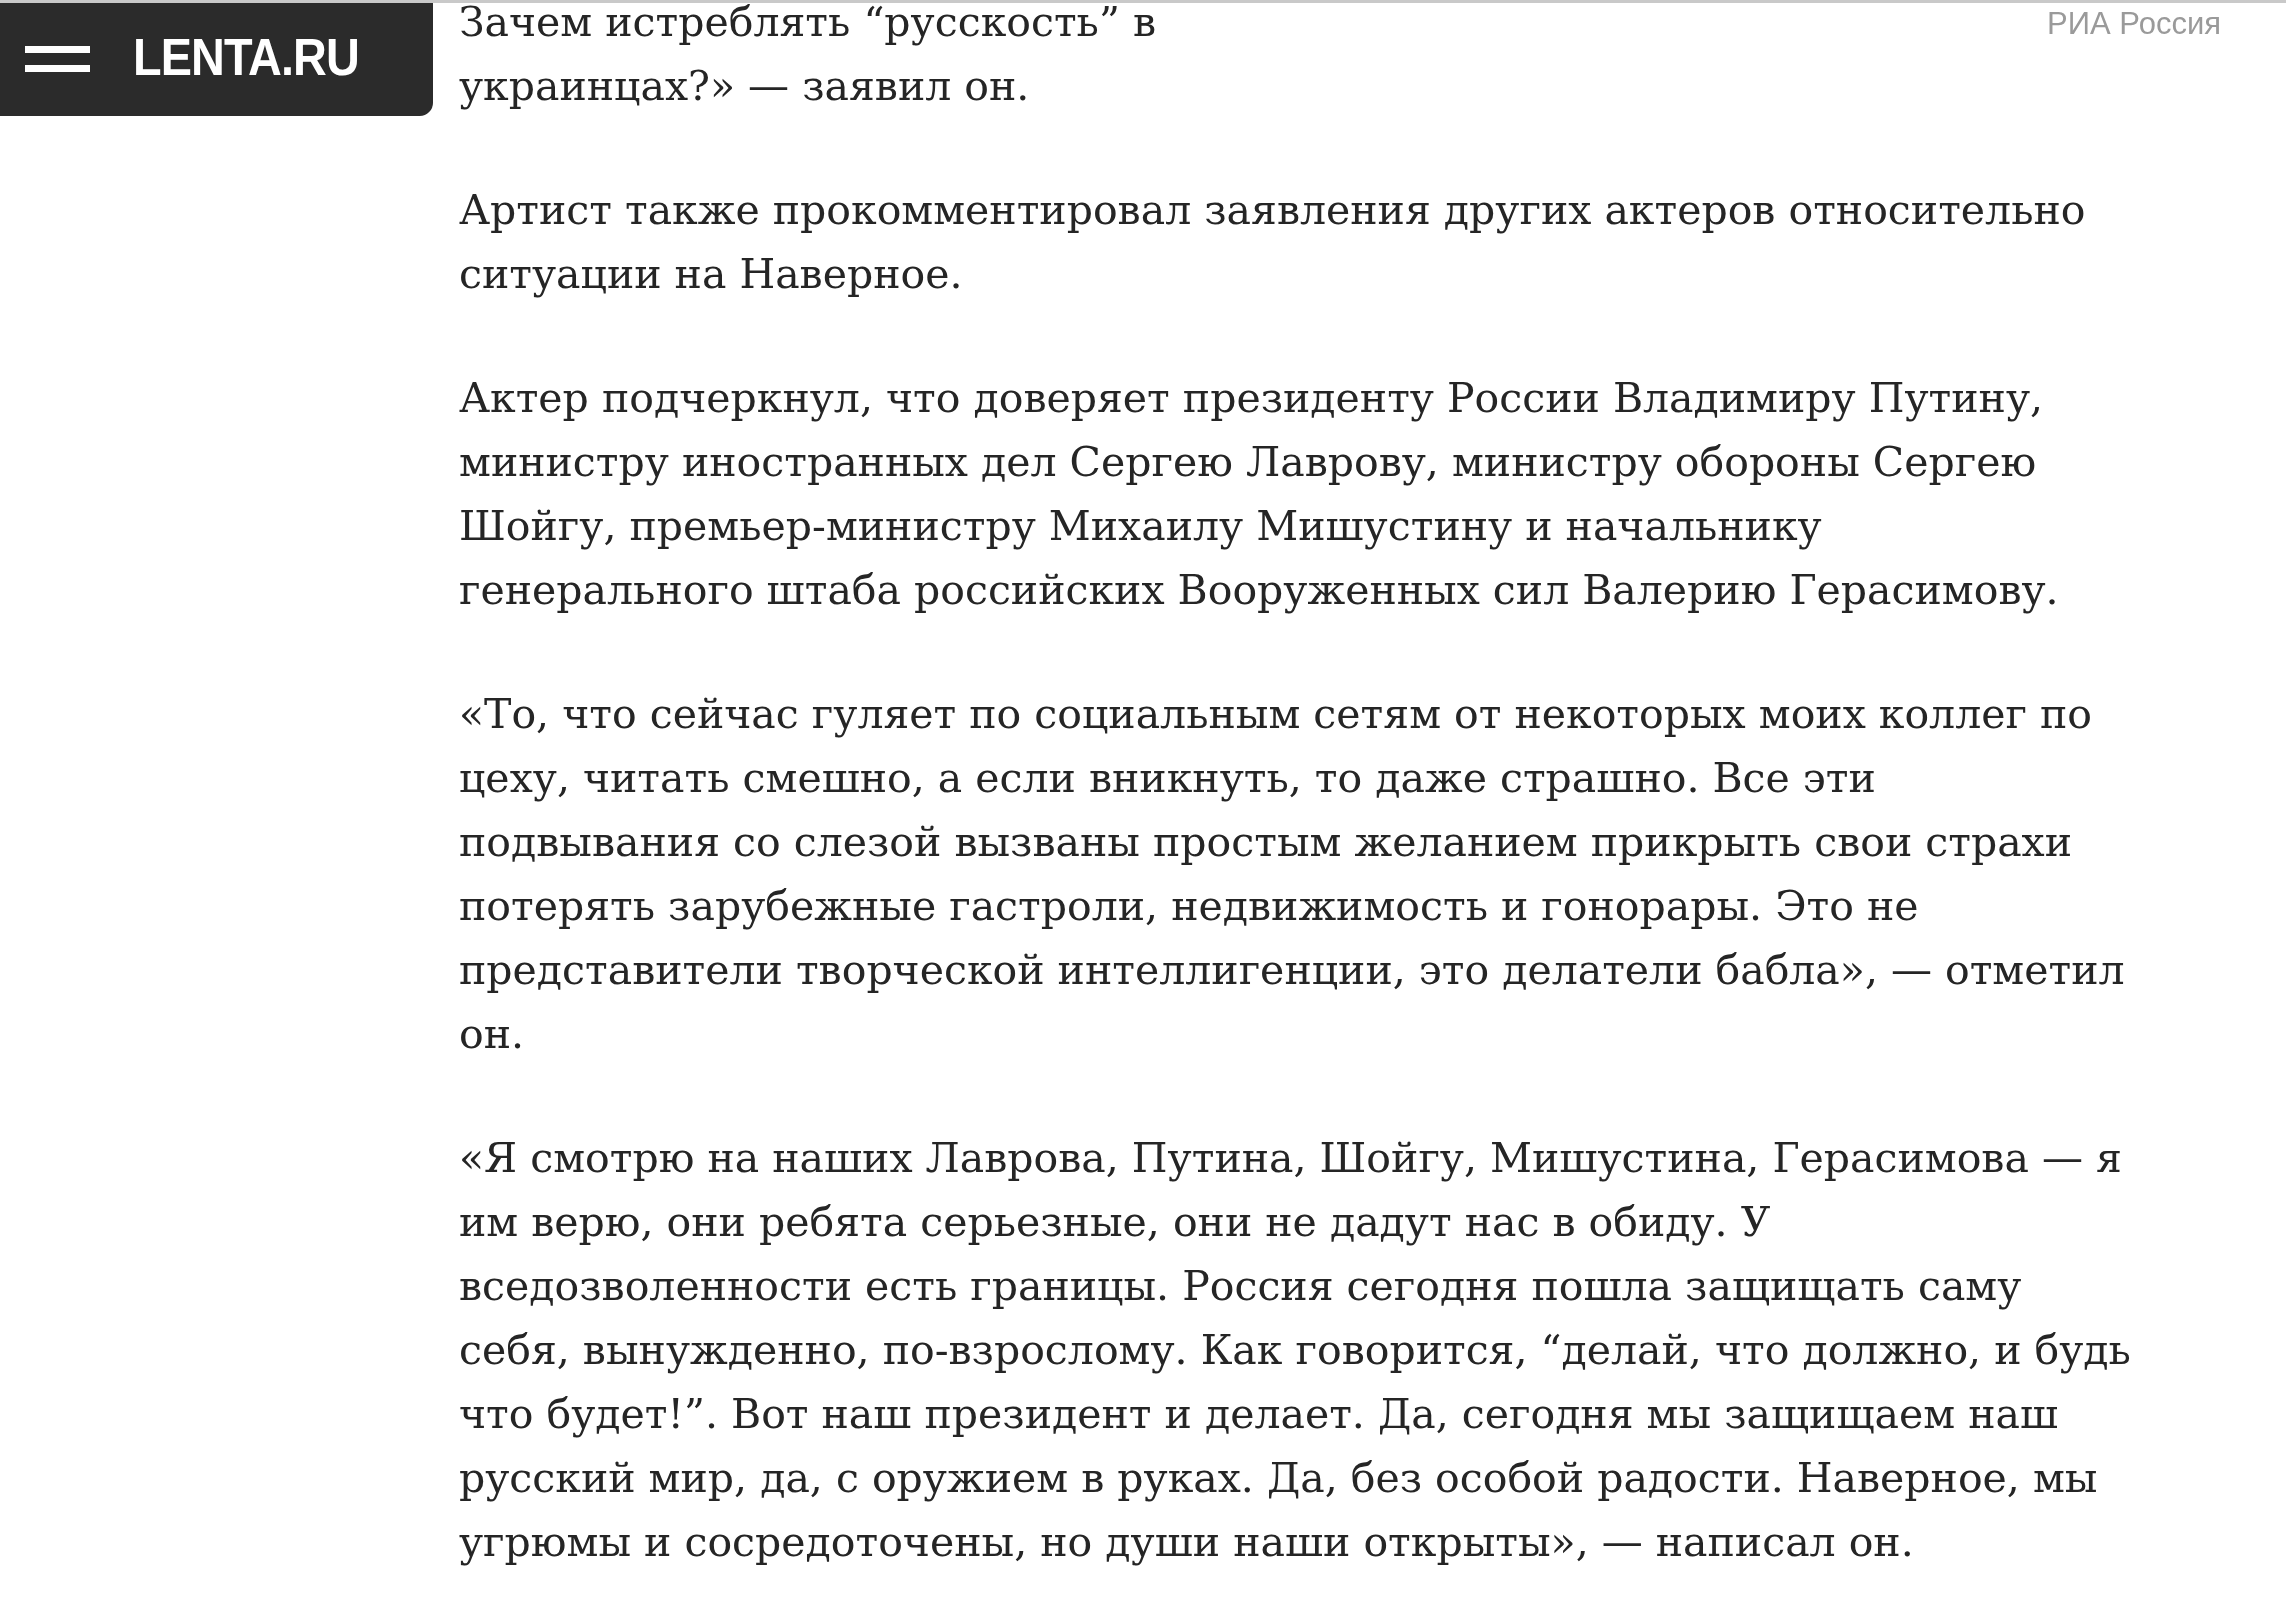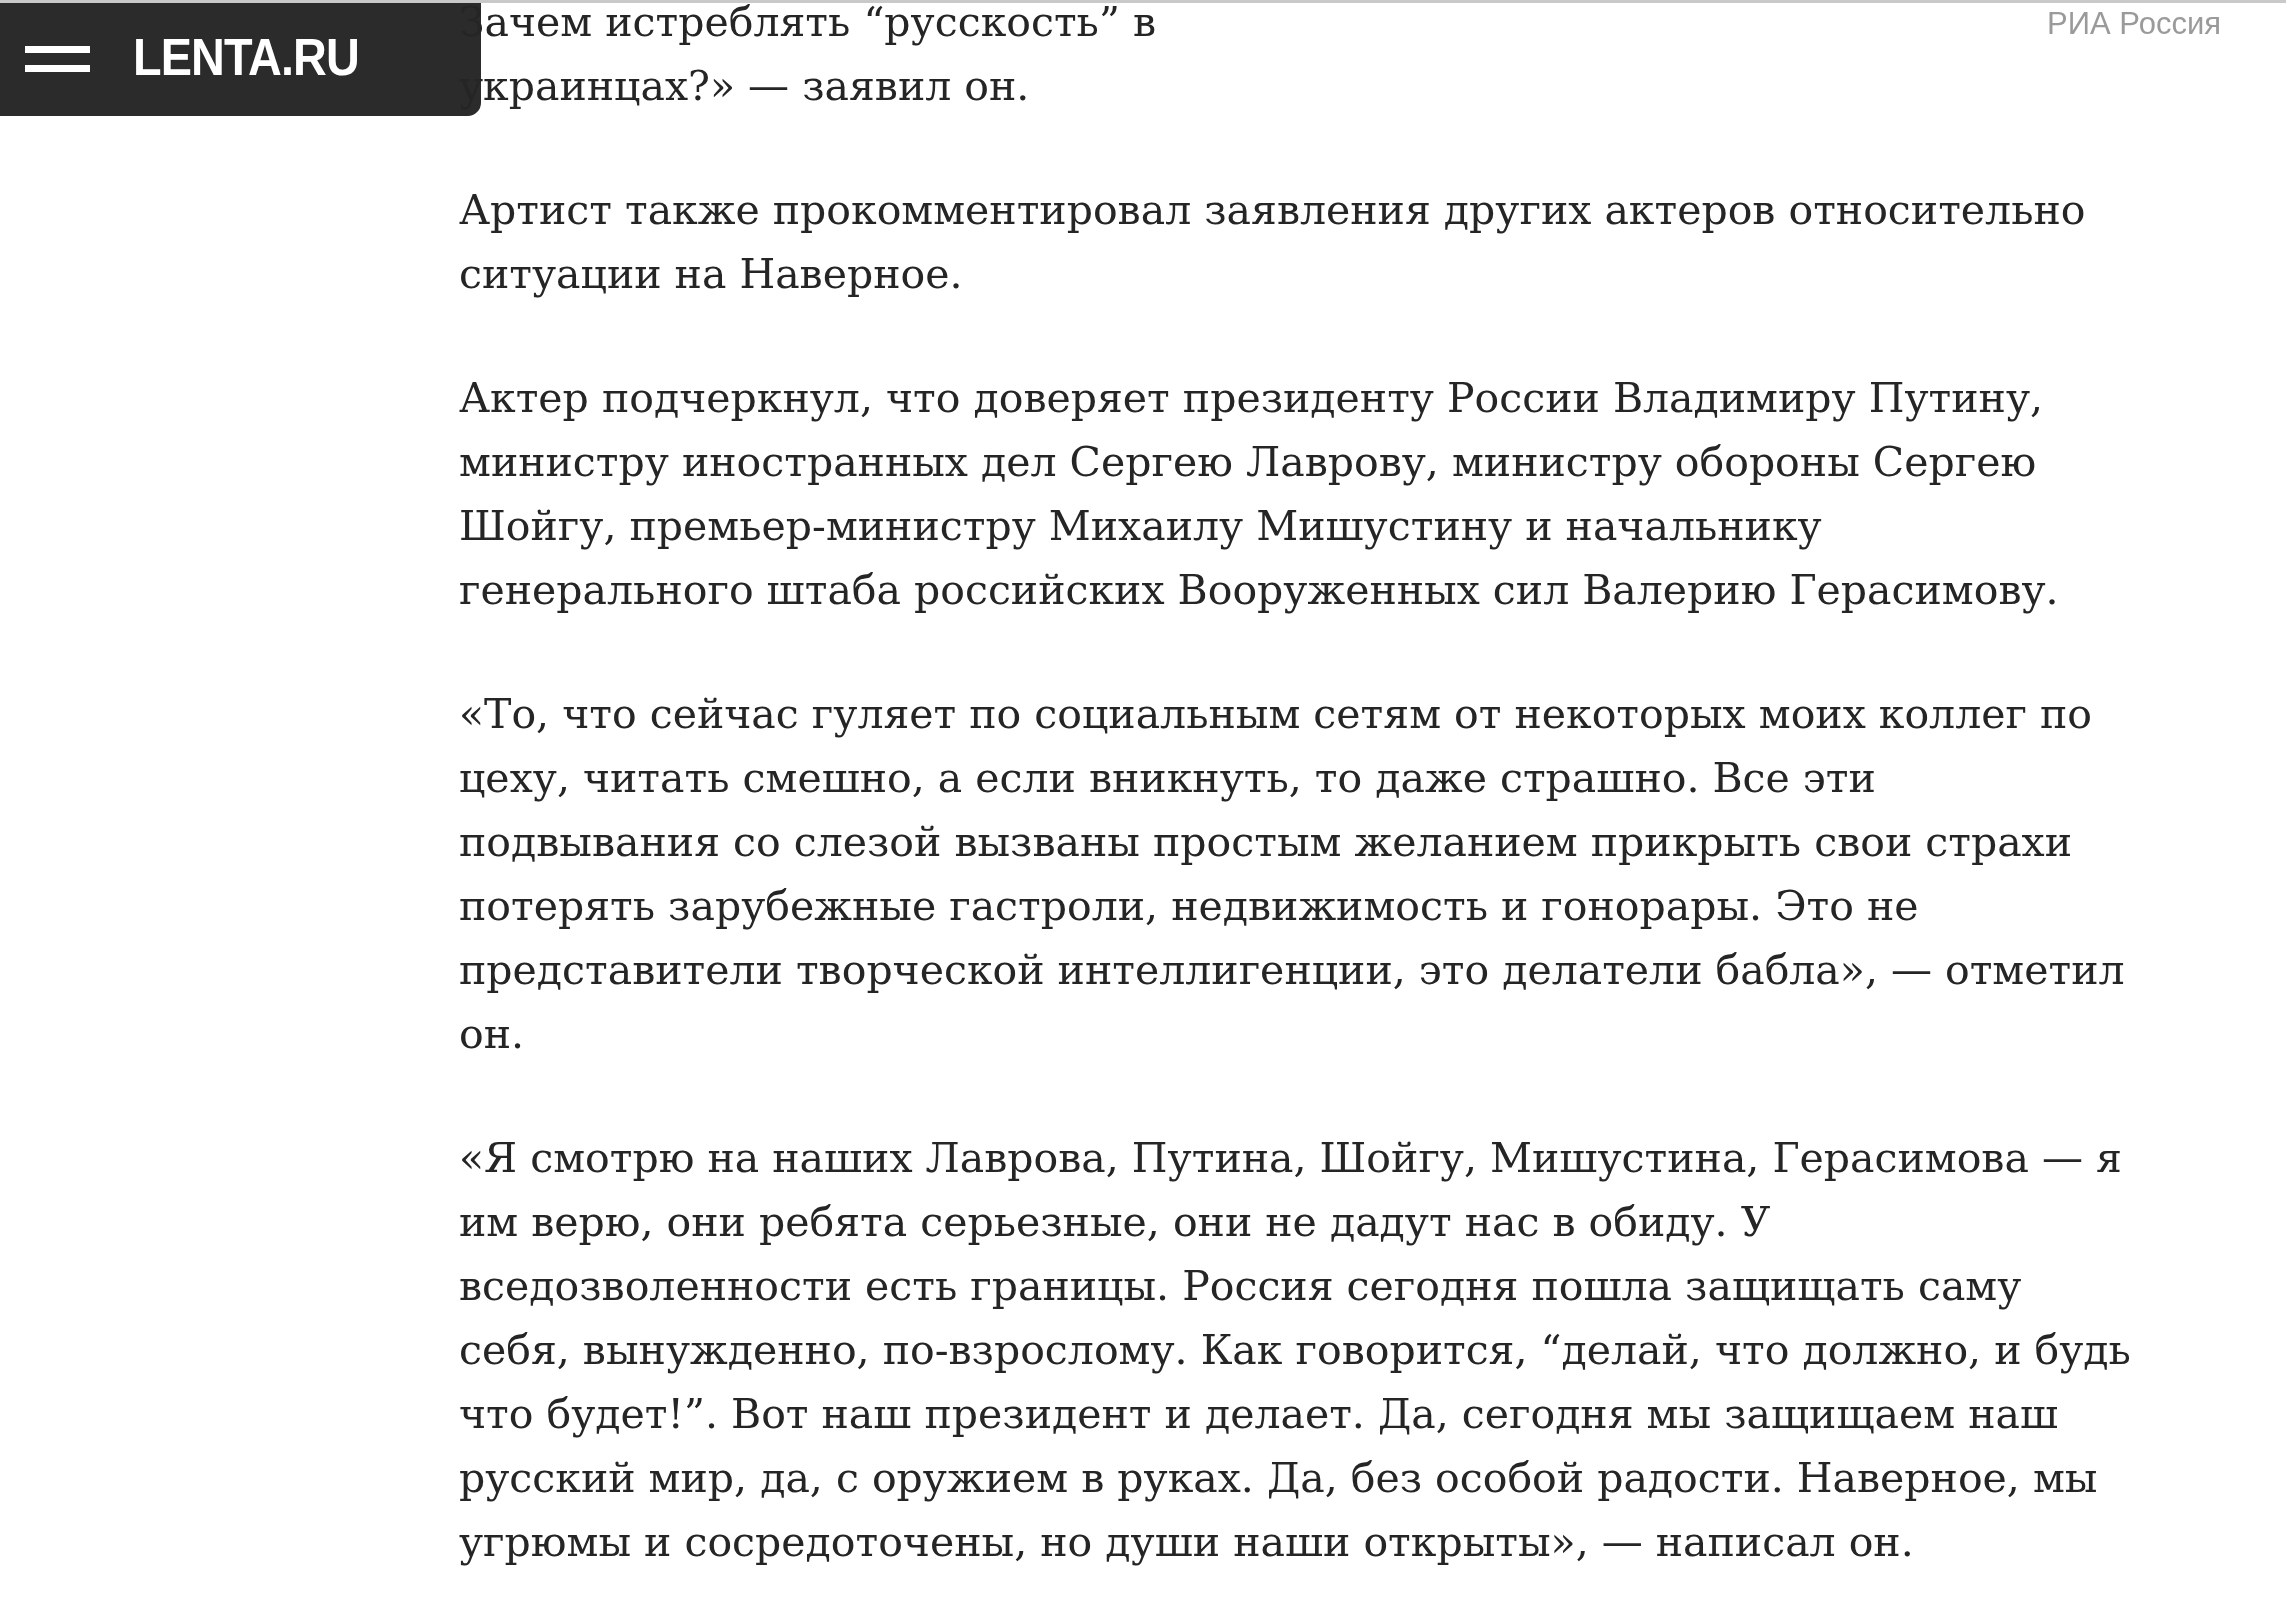--- a/index.html
+++ b/index.html
@@ -20,21 +20,21 @@
     position: absolute;
     left: 0; top: 0;
     width: 2286px; height: 2.9px;
     background: #c9c9c9;
   }
 
   
   .header-box {
     position: absolute;
     left: 0; top: 2.9px;
-    width: 481px; height: 113px;
+    width: 433px; height: 113px;
     background: #2b2b2b;
     border-radius: 0 0 13.3px 0;
   }
   .menu-btn {
     position: absolute;
     left: 25px; top: 43px;
     width: 65px; height: 29.5px;
     background: transparent;
     border: 0; padding: 0; margin: 0;
     cursor: pointer;

